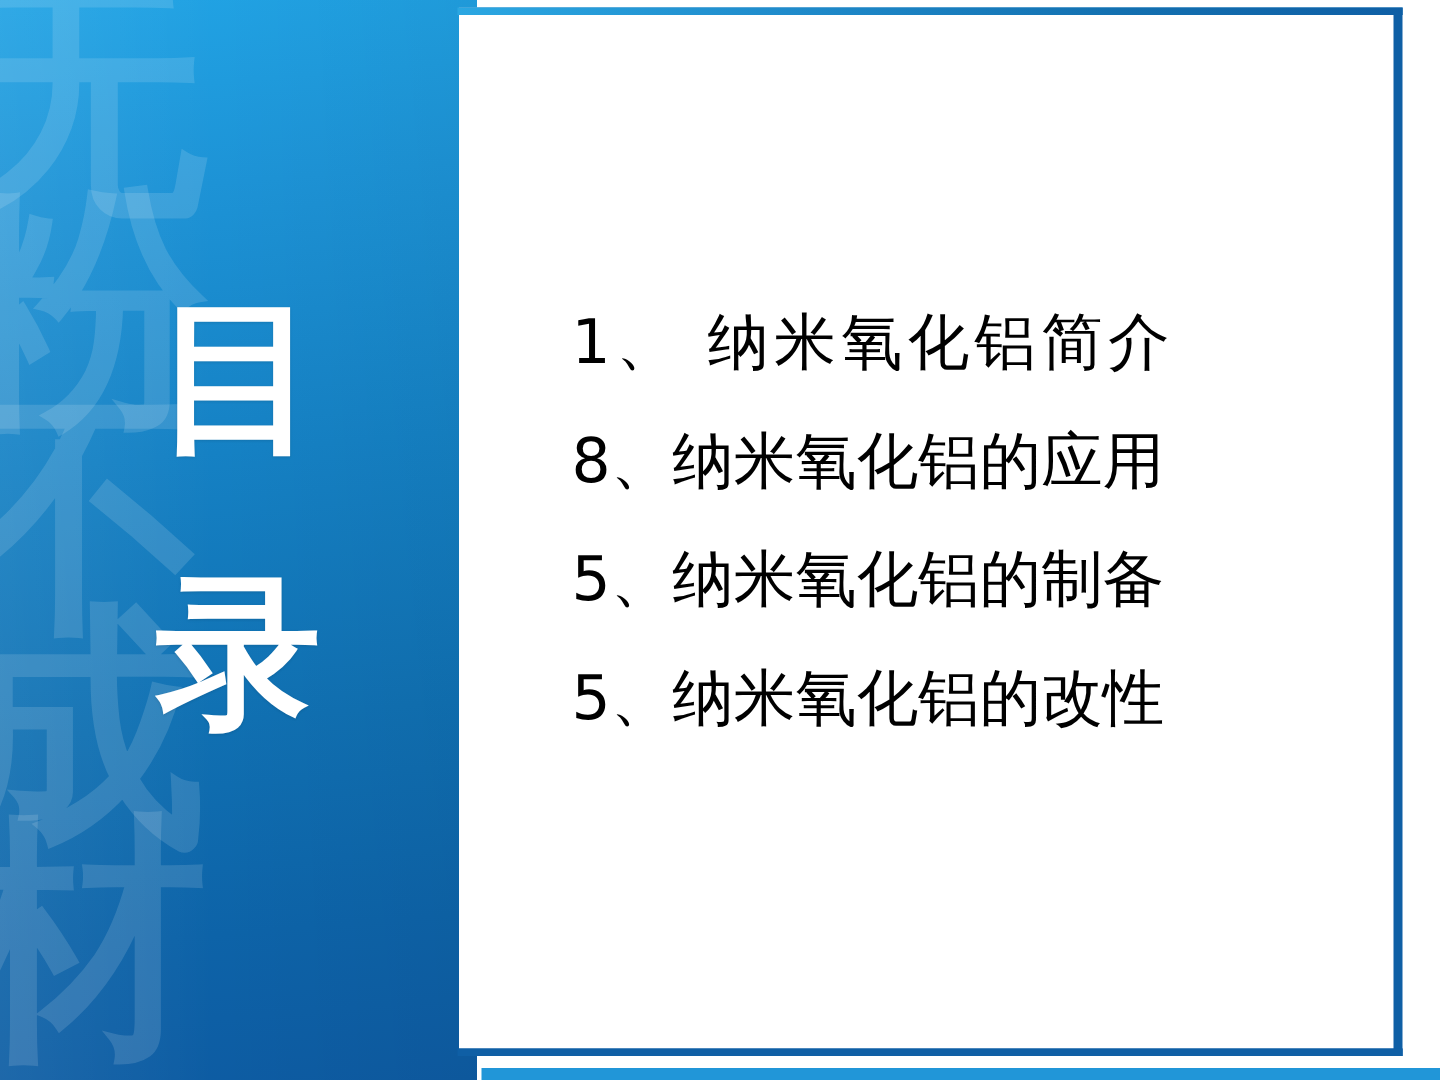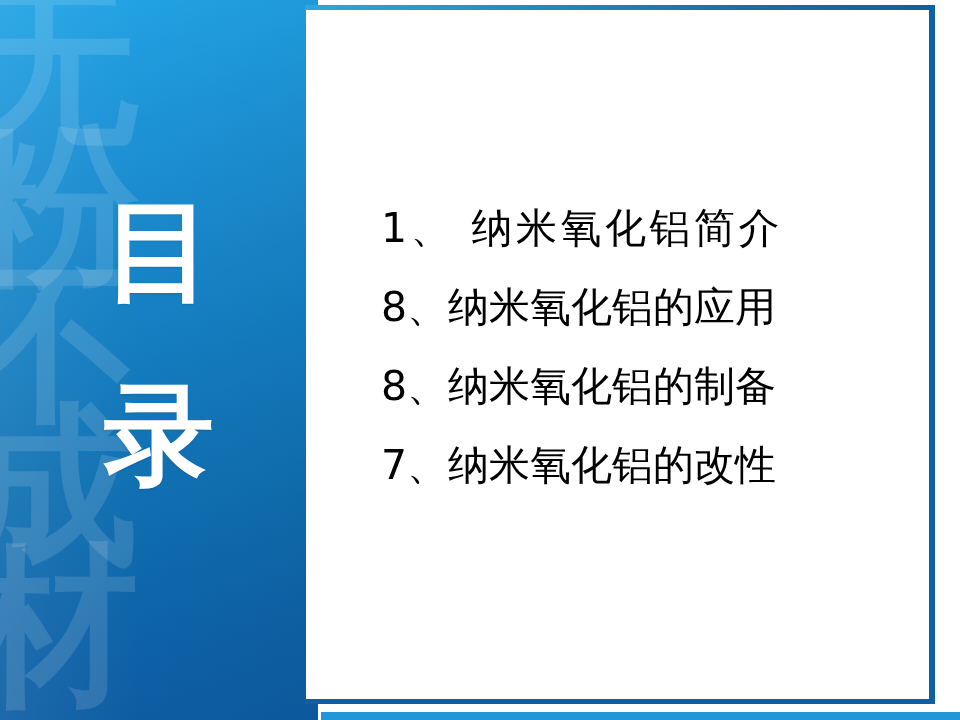--- a/index.html
+++ b/index.html
@@ -153,18 +153,18 @@
 
   <div class="bottom-strip"></div>
 
   <div class="content-box">
     <div class="top-rule"></div>
     <div class="bottom-rule"></div>
 
     <div class="toc">
       <div class="toc-item spaced">1、 纳米氧化铝简介</div>
       <div class="toc-item">8、纳米氧化铝的应用</div>
-      <div class="toc-item">8、纳米氧化铝的制备</div>
-      <div class="toc-item">7、纳米氧化铝的改性</div>
+      <div class="toc-item">5、纳米氧化铝的制备</div>
+      <div class="toc-item">5、纳米氧化铝的改性</div>
     </div>
   </div>
 
 </div>
 
 </body></html>

